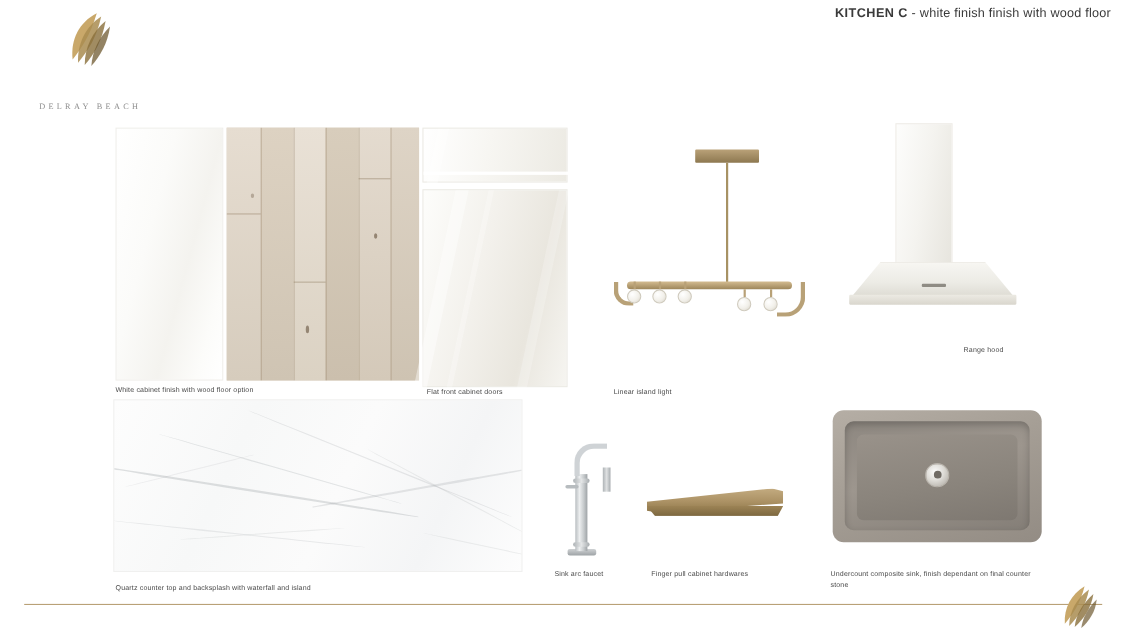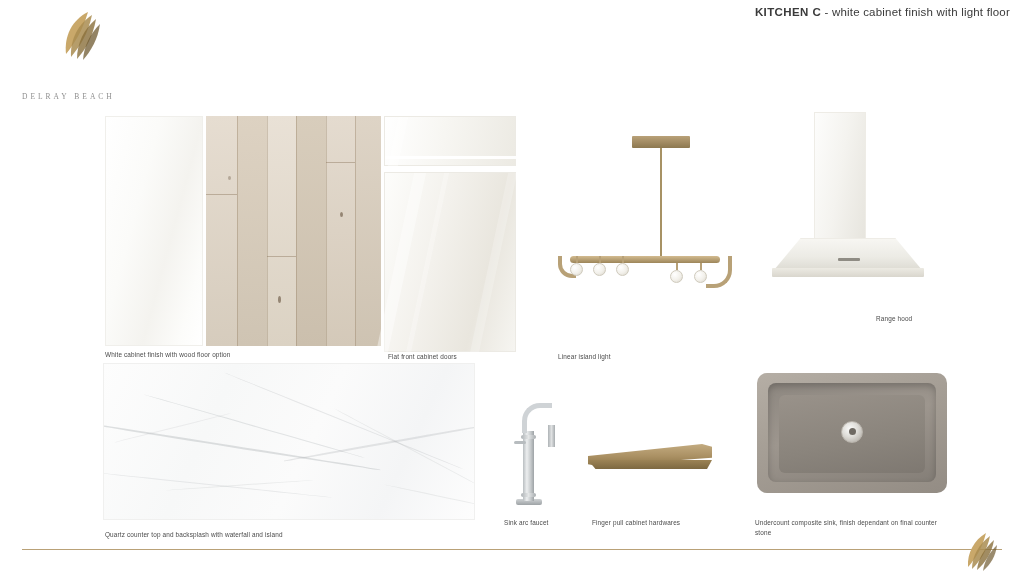--- a/index.html
+++ b/index.html
@@ -44,20 +44,21 @@
     font-family: "Liberation Serif", serif;
     font-size: 25px;
     letter-spacing: 2px;
     color: #3b3b3b;
   }
   .brand-sub {
     position: absolute;
     left: 0;
     top: 82px;
     width: 120px;
+    text-align: center;
     font-family: "Liberation Serif", serif;
     font-size: 7.5px;
     letter-spacing: 3px;
     color: #8e8e8e;
   }
 
   .header-title {
     position: absolute;
     right: 14px;
     top: 6px;
@@ -305,21 +306,21 @@
     <svg class="brand-mark" viewBox="0 0 44 52">
       <path d="M30 2 C14 10, 6 26, 8 44 C16 34, 24 22, 30 2 Z" fill="#c9a86a"></path>
       <path d="M34 5 C20 14, 12 30, 13 47 C22 36, 30 24, 34 5 Z" fill="#a98c50" opacity=".85"></path>
       <path d="M38 9 C26 19, 19 33, 19 49 C28 39, 35 26, 38 9 Z" fill="#8a6f3b" opacity=".8"></path>
       <path d="M42 14 C32 24, 26 36, 25 50 C33 41, 40 29, 42 14 Z" fill="#6f5a30" opacity=".75"></path>
     </svg>
     <div class="brand-sub">DELRAY BEACH</div>
   </div>
 
   <div class="header-title">
-    <b>KITCHEN C</b><span> - white cabinet finish with light floor</span>
+    <b>KITCHEN C</b><span> - white finish finish with wood floor</span>
   </div>
 
   <div class="tile" id="tile-white-finish"></div>
 
   <div class="tile" id="tile-wood">
     <div class="plank" style="left:0;width:31px;background:linear-gradient(180deg,#e6ddd1,#d6ccbd);"></div>
     <div class="plank" style="left:31px;width:30px;background:linear-gradient(180deg,#ddd2c2,#cfc4b3);"></div>
     <div class="plank" style="left:61px;width:29px;background:linear-gradient(180deg,#e9e1d6,#dbd2c3);"></div>
     <div class="plank" style="left:90px;width:30px;background:linear-gradient(180deg,#d8cdbc,#cbbfad);"></div>
     <div class="plank" style="left:120px;width:29px;background:linear-gradient(180deg,#e4dbcf,#d4c9b9);"></div>

